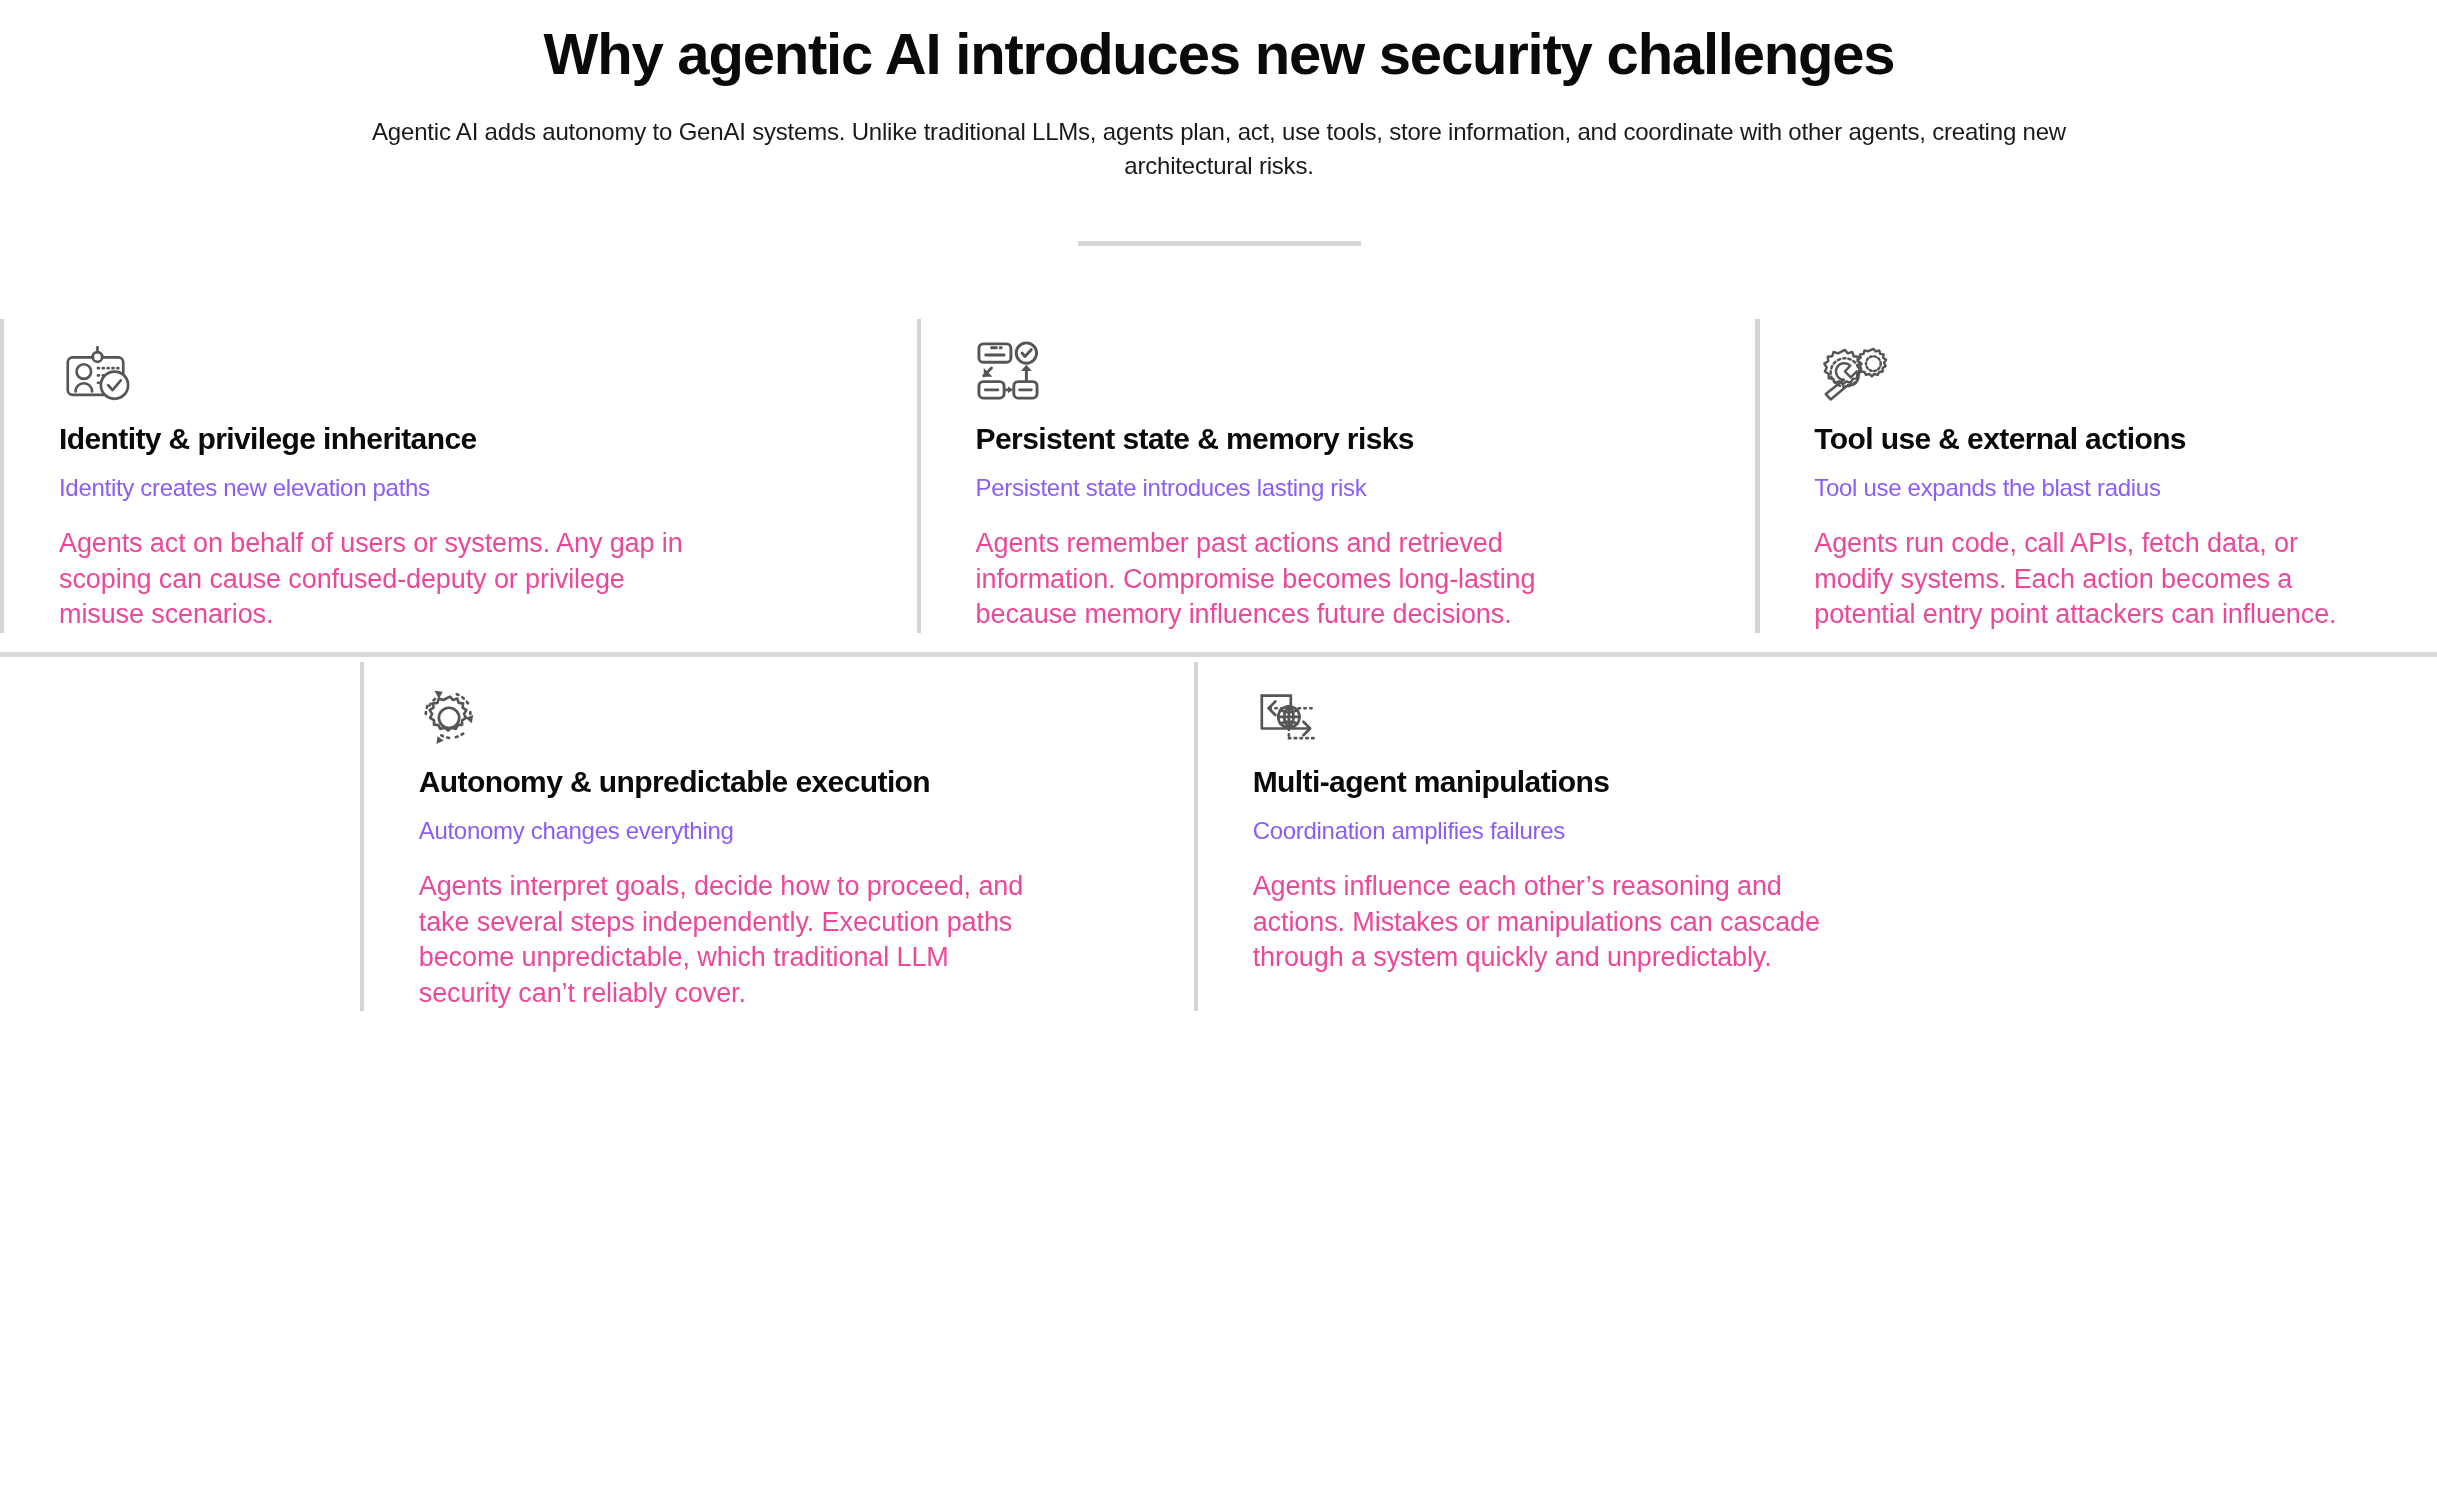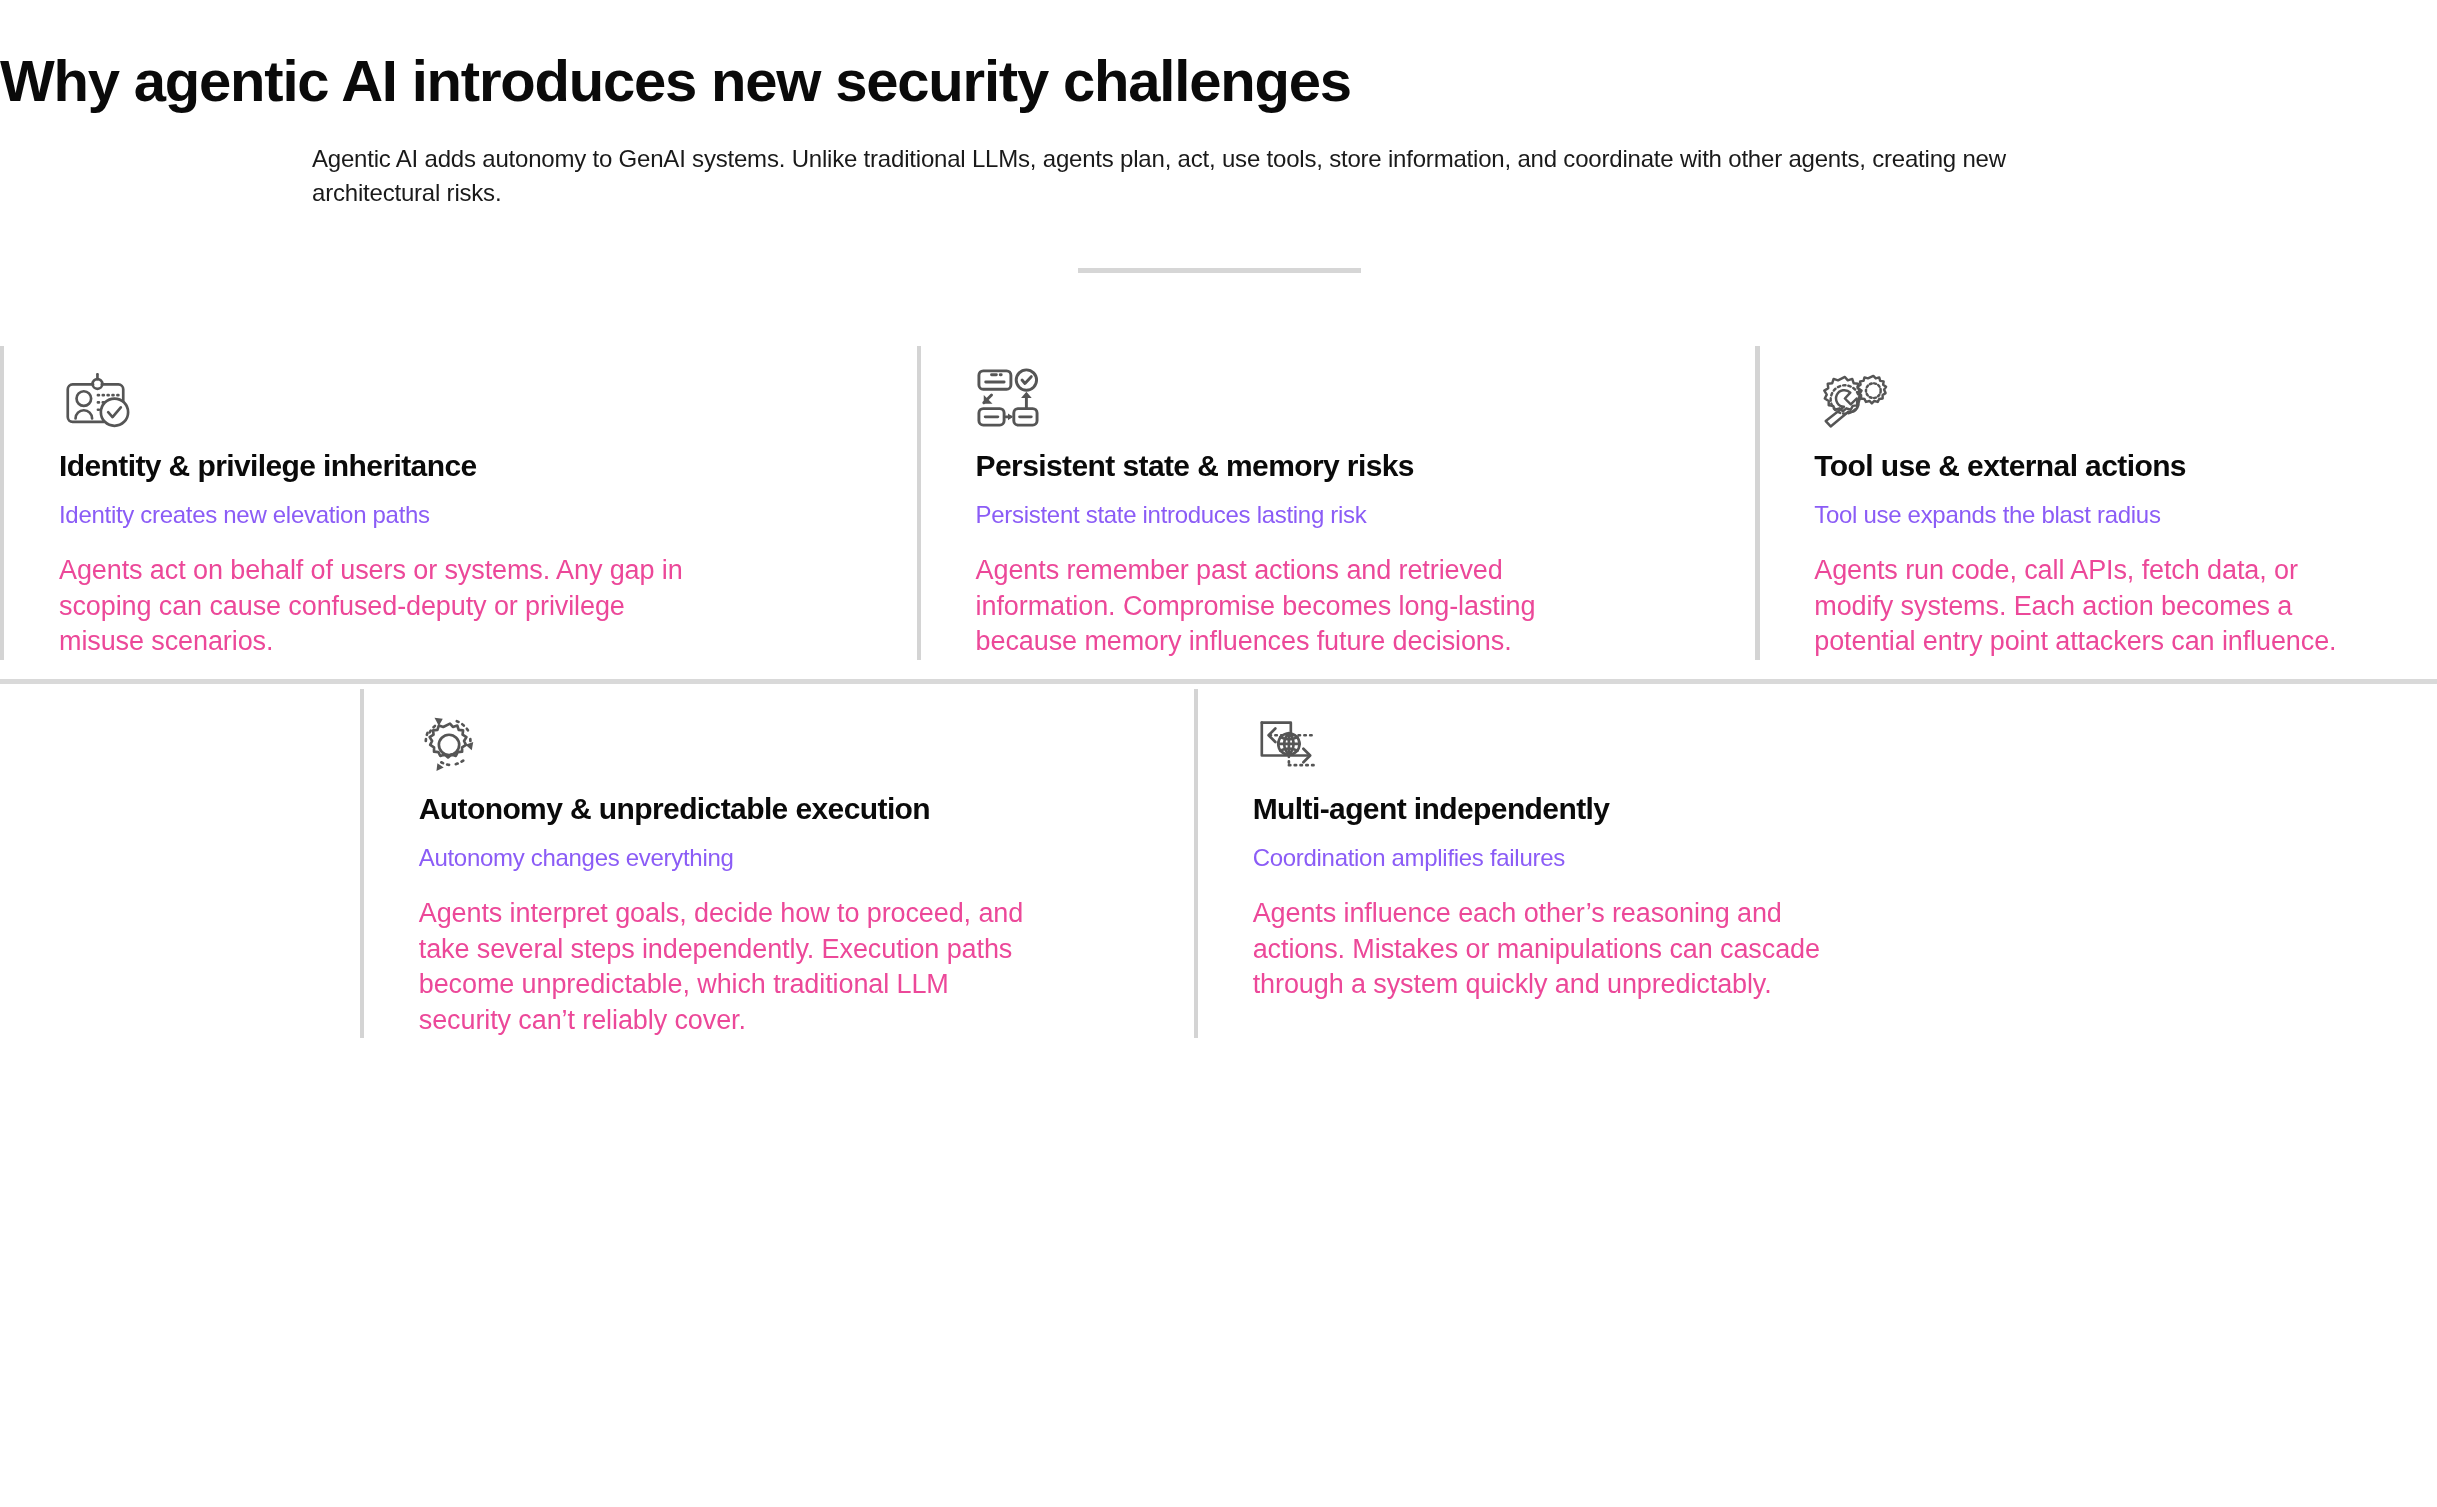--- a/index.html
+++ b/index.html
@@ -14,22 +14,22 @@
   .page {
     position: relative;
     width: 2438px;
     height: 1508px;
     background: #ffffff;
     overflow: hidden;
   }
 
   
   .header {
-    padding-top: 49px;
-    text-align: left;
+    padding-top: 22px;
+    text-align: center;
   }
   .page-title {
     font-size: 58px;
     font-weight: 700;
     letter-spacing: -1.2px;
     color: #0a0a0a;
     line-height: 1.1;
   }
   .page-subtitle {
     margin: 29px auto 0 auto;
@@ -253,20 +253,20 @@
           <path d="M74 110 H128" stroke-dasharray="3 9"></path>
           <path d="M104 76 L118 90 L104 104"></path>
           <circle cx="74" cy="66" r="22"></circle>
           <path d="M52 66 h44"></path>
           <path d="M74 44 v44"></path>
           <path d="M74 44 a30 30 0 0 1 0 44 a30 30 0 0 1 0 -44"></path>
           <path d="M56 52 a40 40 0 0 0 36 0"></path>
           <path d="M56 80 a40 40 0 0 1 36 0"></path>
         </svg>
       </div>
-      <h2 class="card-title">Multi-agent independently</h2>
+      <h2 class="card-title">Multi-agent manipulations</h2>
       <p class="card-subtitle">Coordination amplifies failures</p>
       <p class="card-body">Agents influence each other’s reasoning and actions. Mistakes or manipulations can cascade through a system quickly and unpredictably.</p>
     </div>
   </div>
 
 </div>
 
 
 </body></html>

